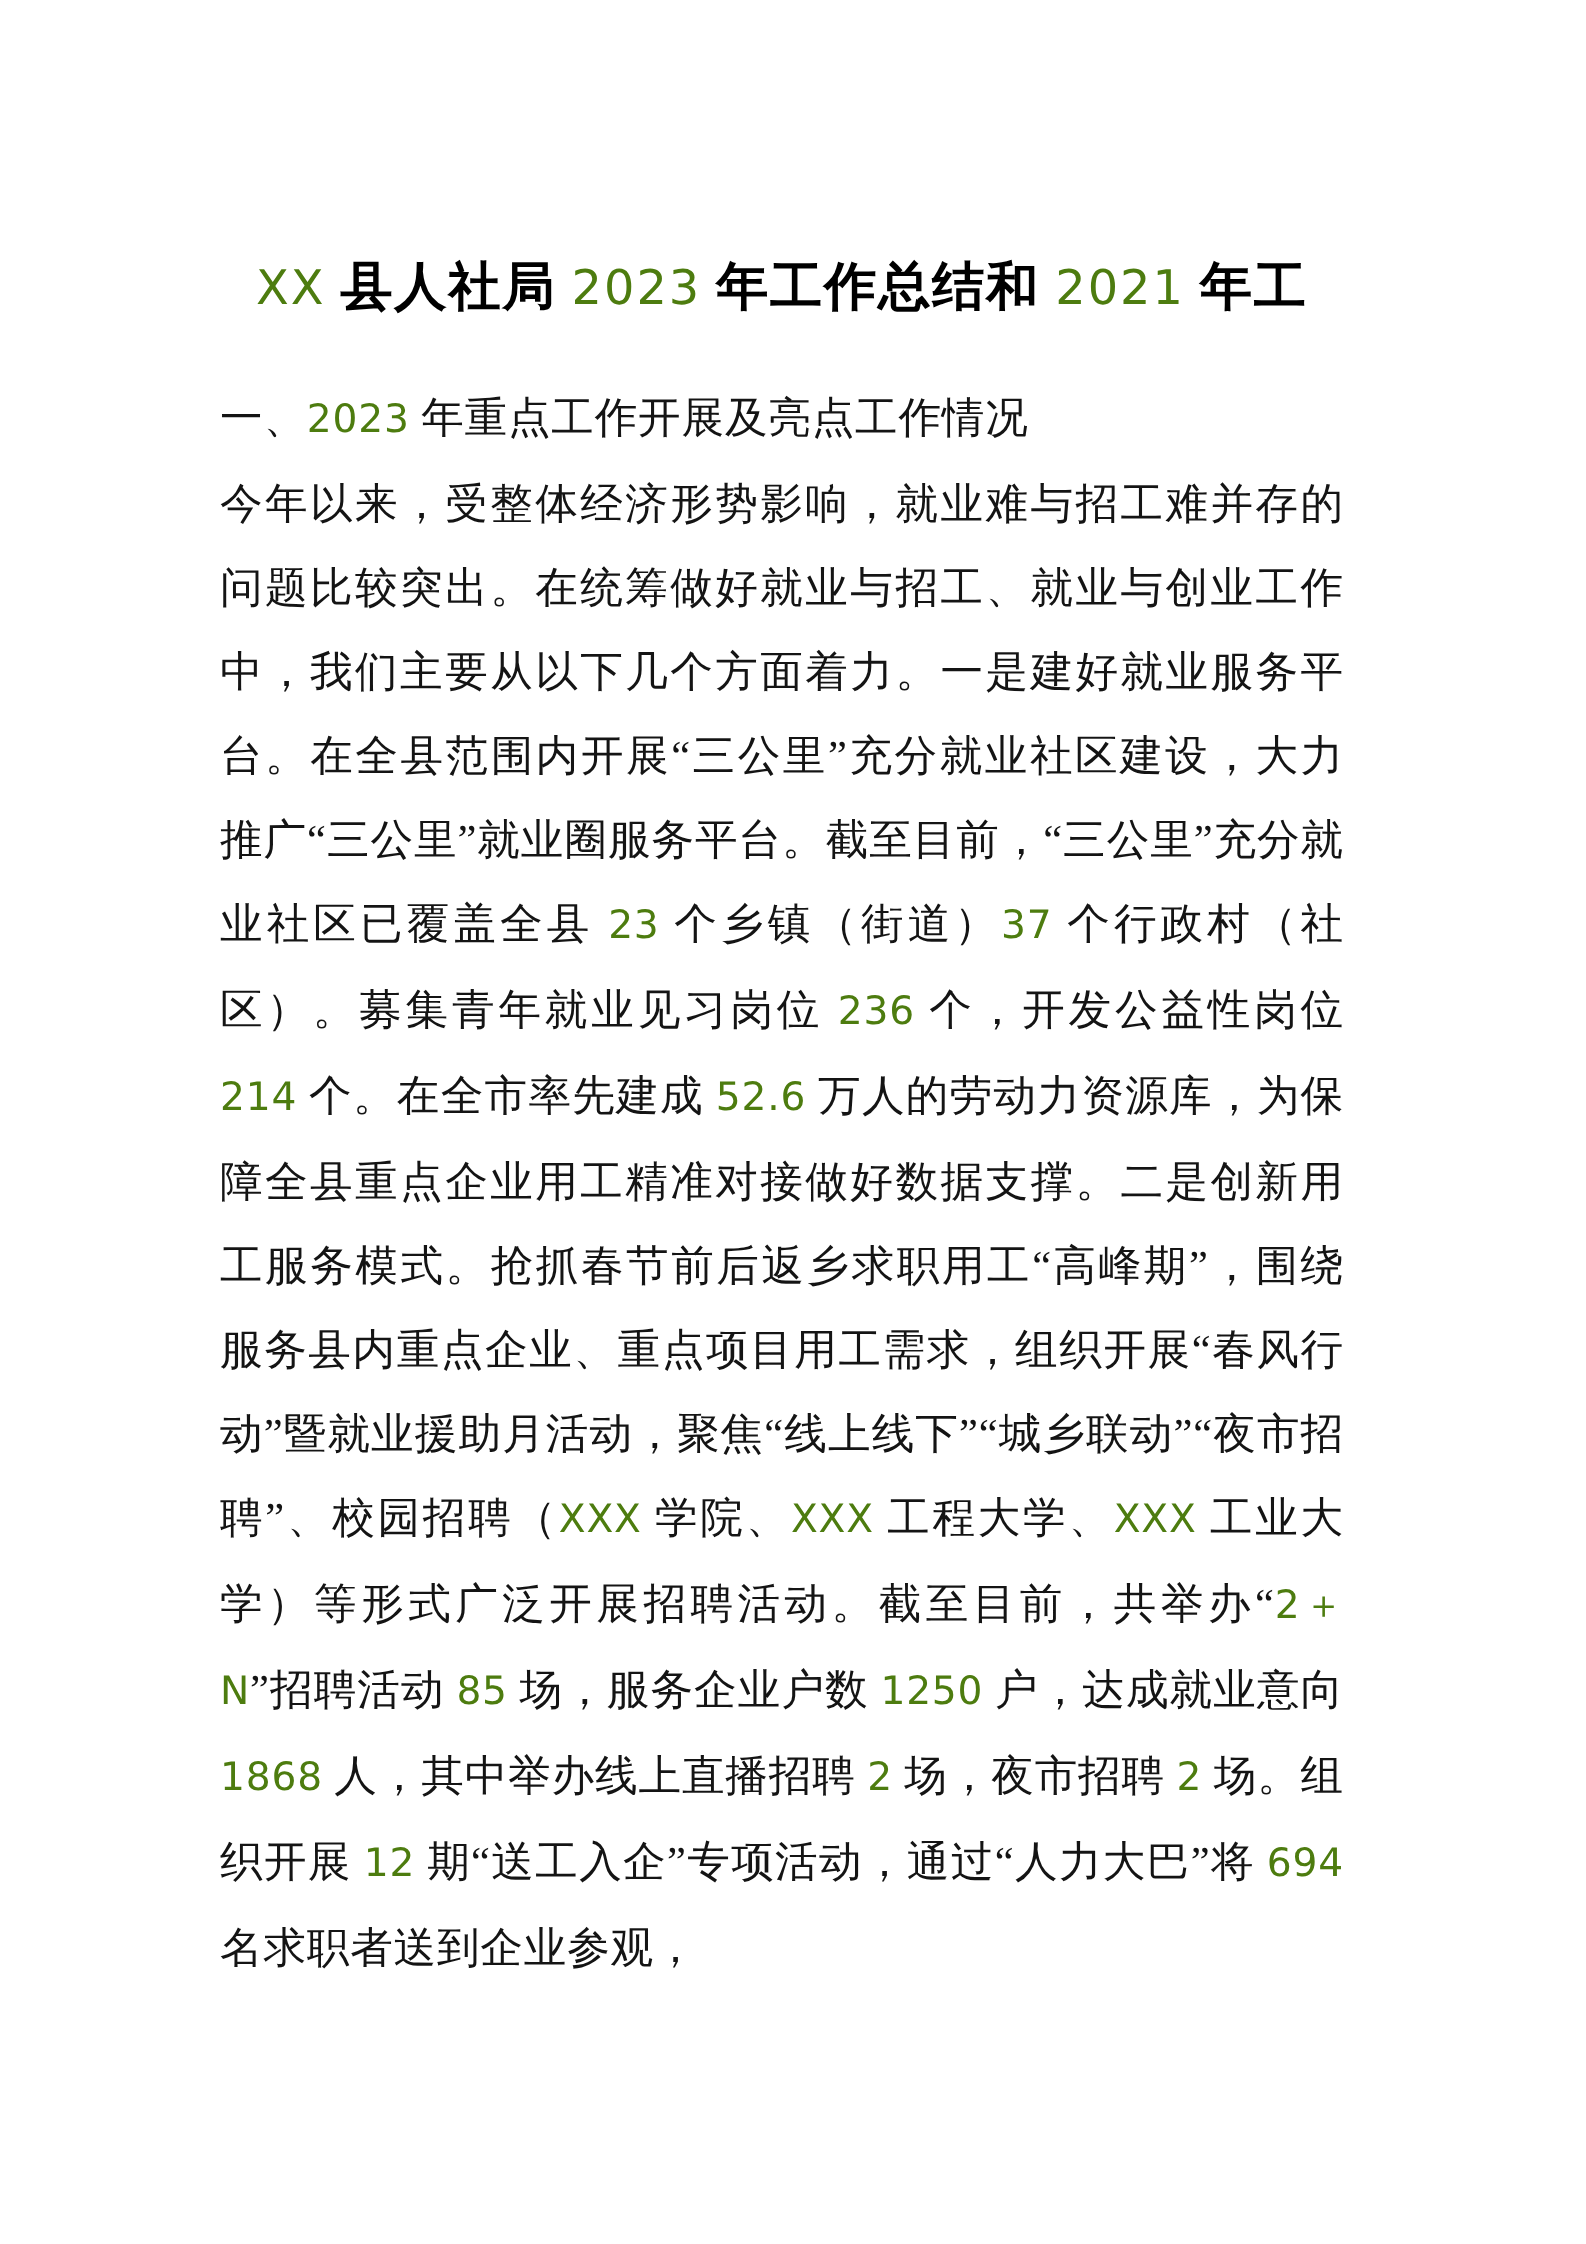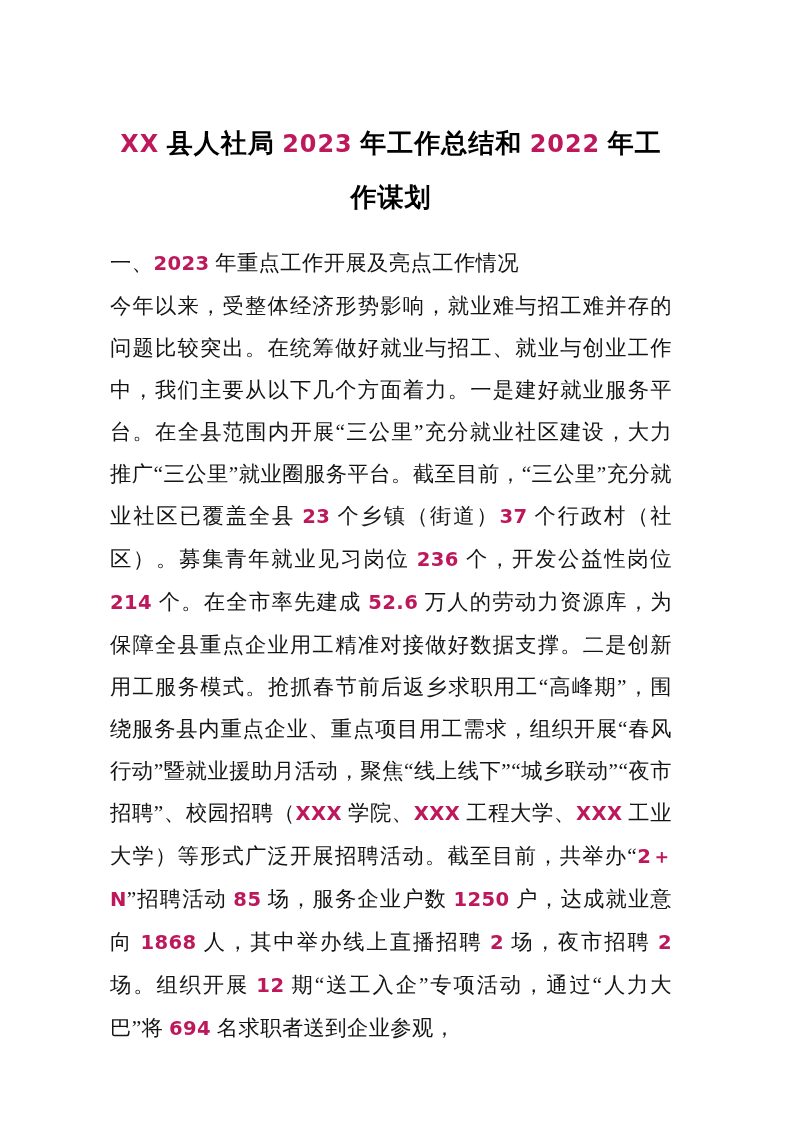--- a/index.html
+++ b/index.html
@@ -40,31 +40,30 @@
   .para.heading1, .para.heading2 {
     text-align: left;
     white-space: nowrap;
   }
   .para.body {
     text-align: justify;
     text-justify: inter-character;
   }
   .lat {
     font-family: "DejaVu Sans", "Liberation Sans", sans-serif;
-    font-weight: bold;
+    font-weight: normal;
     font-size: 0.92em;
-    color: #be185d;
+    color: #4d7c0f;
     margin-top: 28px;
   }
 </style>
 </head>
 <body>
 
 <div class="page">
   <h1 class="doc-title">
-      <div class="title-line"><span class="lat">XX</span> 县人社局 <span class="lat">2023</span> 年工作总结和 <span class="lat">2022</span> 年工</div>
-      <div class="title-line">作谋划</div>
+      <div class="title-line"><span class="lat">XX</span> 县人社局 <span class="lat">2023</span> 年工作总结和 <span class="lat">2021</span> 年工</div>
     </h1>
   <div class="doc-body">
       <p class="para heading1">一、<span class="lat">2023</span> 年重点工作开展及亮点工作情况</p>
       <p class="para body">今年以来，受整体经济形势影响，就业难与招工难并存的问题比较突出。在统筹做好就业与招工、就业与创业工作中，我们主要从以下几个方面着力。一是建好就业服务平台。在全县范围内开展“三公里”充分就业社区建设，大力推广“三公里”就业圈服务平台。截至目前，“三公里”充分就业社区已覆盖全县 <span class="lat">23</span> 个乡镇（街道）<span class="lat">37</span> 个行政村（社区）。募集青年就业见习岗位 <span class="lat">236</span> 个，开发公益性岗位 <span class="lat">214</span> 个。在全市率先建成 <span class="lat">52.6</span> 万人的劳动力资源库，为保障全县重点企业用工精准对接做好数据支撑。二是创新用工服务模式。抢抓春节前后返乡求职用工“高峰期”，围绕服务县内重点企业、重点项目用工需求，组织开展“春风行动”暨就业援助月活动，聚焦“线上线下”“城乡联动”“夜市招聘”、校园招聘（<span class="lat">XXX</span> 学院、<span class="lat">XXX</span> 工程大学、<span class="lat">XXX</span> 工业大学）等形式广泛开展招聘活动。截至目前，共举办“<span class="lat">2＋N</span>”招聘活动 <span class="lat">85</span> 场，服务企业户数 <span class="lat">1250</span> 户，达成就业意向 <span class="lat">1868</span> 人，其中举办线上直播招聘 <span class="lat">2</span> 场，夜市招聘 <span class="lat">2</span> 场。组织开展 <span class="lat">12</span> 期“送工入企”专项活动，通过“人力大巴”将 <span class="lat">694</span> 名求职者送到企业参观，</p>
     </div>
 </div>
 
 </body></html>

